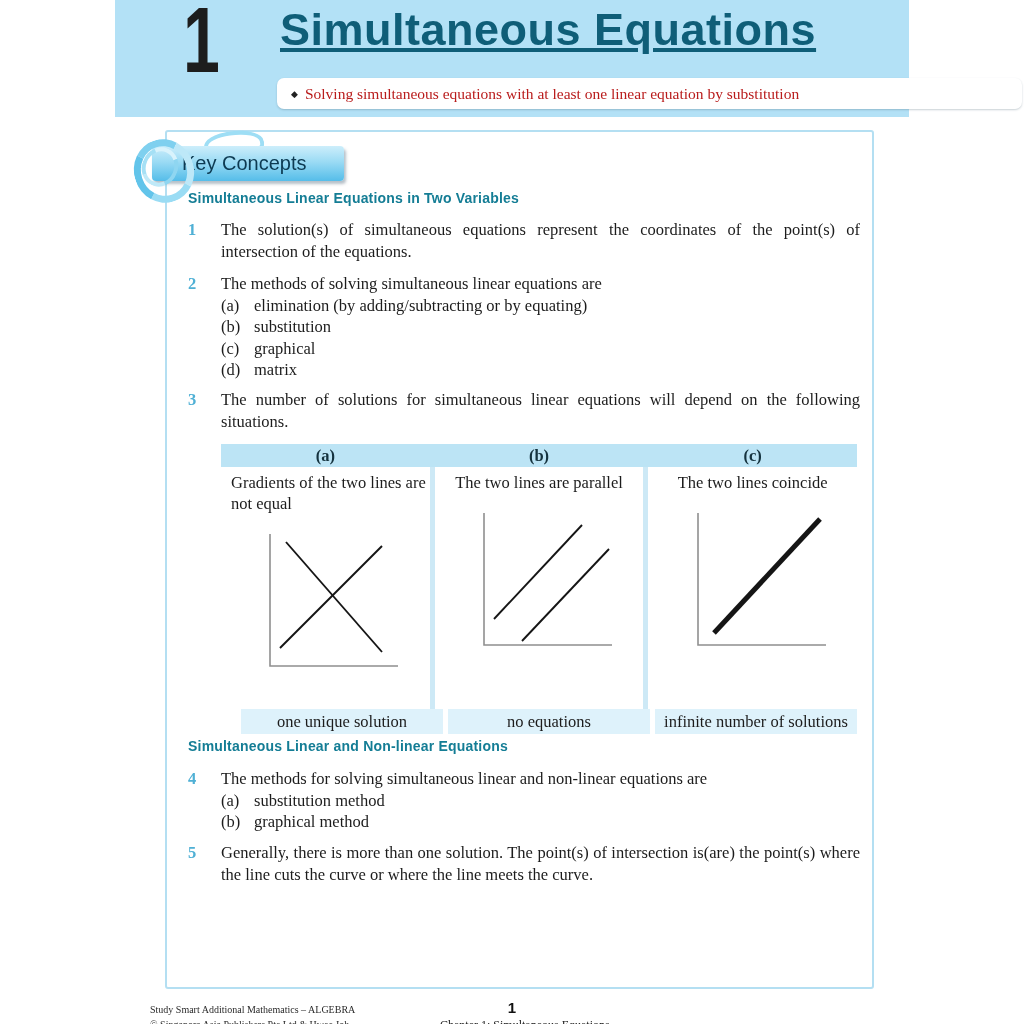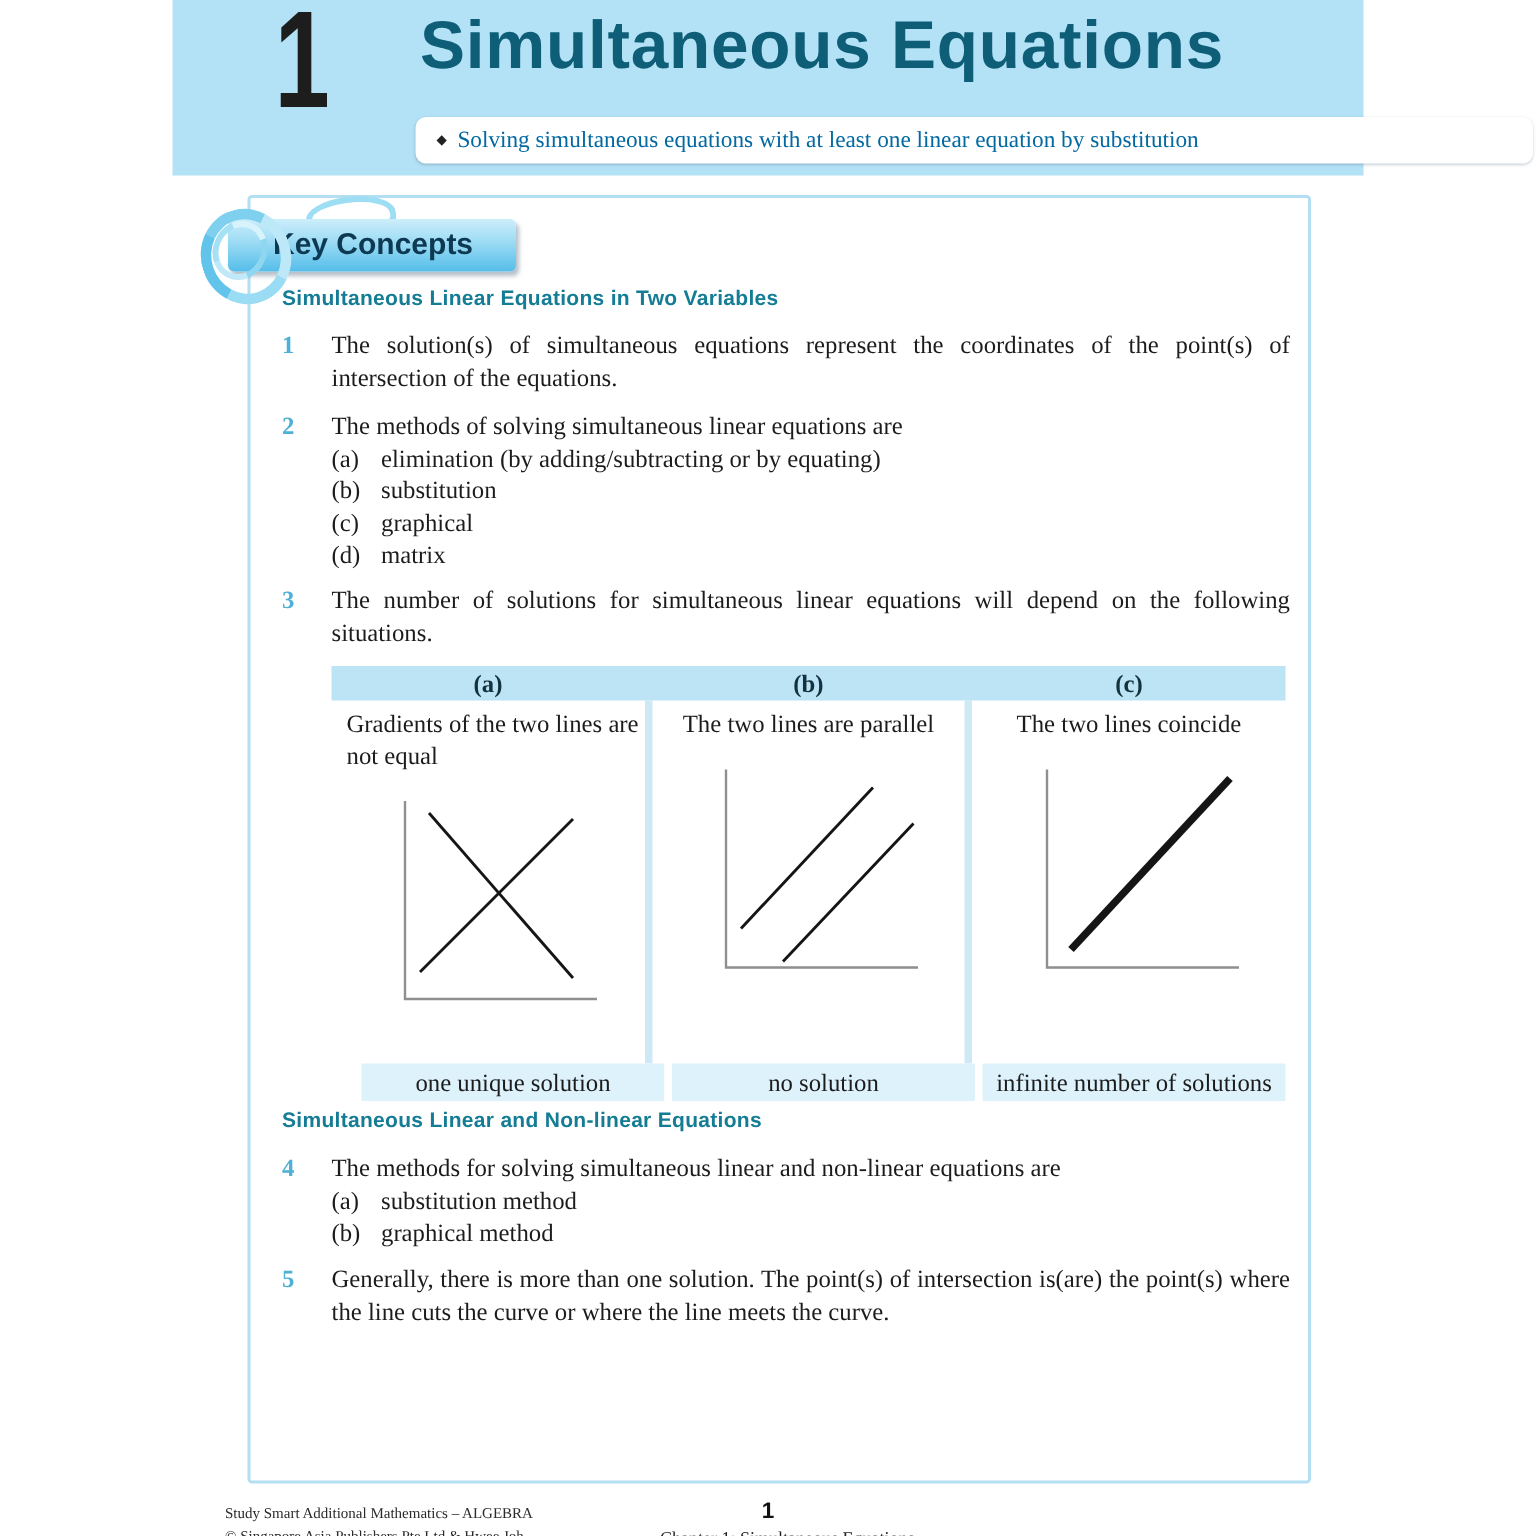--- a/index.html
+++ b/index.html
@@ -5,36 +5,36 @@
   html,body{margin:0;padding:0;background:#ffffff;}
   .page{position:relative;width:1024px;height:1024px;background:#ffffff;overflow:hidden;
         font-family:"Liberation Serif","DejaVu Serif",serif;color:#1c1c1c;}
 
   
   .banner{position:absolute;left:115px;top:0;width:794px;height:117px;background:#b3e1f6;}
   .chapter-number{position:absolute;left:68px;top:-12px;font-family:"Liberation Sans",sans-serif;
         font-weight:bold;font-size:92px;color:#1d1d1d;transform:scaleX(0.72);transform-origin:left top;
         letter-spacing:-2px;}
   .chapter-title{position:absolute;left:165px;top:4px;font-family:"Liberation Sans","DejaVu Sans",sans-serif;
-        font-weight:bold;font-size:45px;color:#0f5e78;letter-spacing:0.5px;}
+        font-weight:bold;font-size:45px;color:#0f5e78;letter-spacing:0.5px;text-decoration:underline;}
   .objective-pill{position:absolute;left:162px;top:78px;width:745px;height:31px;background:#ffffff;
         border-radius:7px;box-shadow:0 1px 2px rgba(40,70,90,.25);display:flex;align-items:center;}
   .objective-bullet{font-size:9px;color:#222;margin:0 7px 0 14px;}
-  .objective-text{font-size:15.5px;color:#0369a1;}
+  .objective-text{font-size:15.5px;color:#b91c1c;}
 
   
   .content-box{position:absolute;left:165px;top:130px;width:705px;height:855px;background:#fff;
         border:2px solid #b4dff2;border-radius:3px;}
 
   
   .badge-wrap{position:absolute;left:134px;top:133px;width:230px;height:60px;}
   .badge-bar{position:absolute;left:18px;top:13px;width:192px;height:35px;border-radius:4px;
         background:linear-gradient(#cdeefb 0%,#9bdbf4 45%,#55bde9 100%);
         box-shadow:2px 3px 3px rgba(110,130,145,.5);display:flex;align-items:center;}
-  .badge-label{font-family:"Liberation Sans",sans-serif;font-weight:bold;font-size:20px;
+  .badge-label{font-family:"Liberation Sans",sans-serif;font-weight:normal;font-size:20px;
         color:#0d3a52;margin-left:30px;}
   .splash-ring{position:absolute;border-radius:50%;border-style:solid;background:transparent;}
   .ring1{left:0;top:6px;width:46px;height:50px;border-width:7px;border-color:#7fd0ef #bde8f8 #9adcf4 #62c4ea;transform:rotate(-18deg);}
   .ring2{left:8px;top:14px;width:28px;height:32px;border-width:4px;border-color:#d9f3fc #8fd6f1 #bfe9f8 #a5e0f5;transform:rotate(24deg);}
   .splash-blob{position:absolute;left:70px;top:-2px;width:52px;height:18px;border-radius:50% 60% 40% 50%;
         background:transparent;border:4px solid #9edef5;border-bottom-color:transparent;transform:rotate(-8deg);}
 
   
   .section-heading{position:absolute;left:21px;font-family:"Liberation Sans","DejaVu Sans",sans-serif;
         font-weight:bold;font-size:14px;color:#147d95;letter-spacing:0.2px;}
@@ -151,21 +151,21 @@
           <svg class="graph" width="170" height="158" viewBox="0 0 170 158">
             <polyline points="30,12 30,144 158,144" fill="none" stroke="#8f8f8f" stroke-width="1.6"></polyline>
             <line x1="46" y1="132" x2="152" y2="18" stroke="#151515" stroke-width="5"></line>
           </svg>
         </div>
       </div>
 
       <div class="tbl-caption">
         <div class="ccell">one unique solution</div>
         <div class="csep"></div>
-        <div class="ccell">no solution</div>
+        <div class="ccell">no equations</div>
         <div class="csep"></div>
         <div class="ccell">infinite number of solutions</div>
       </div>
     </div>
 
     <div class="section-heading" style="top:606px;">Simultaneous Linear and Non-linear Equations</div>
 
     <div class="item" style="top:636px;">
       <div class="item-num">4</div>
       <div class="item-body">

